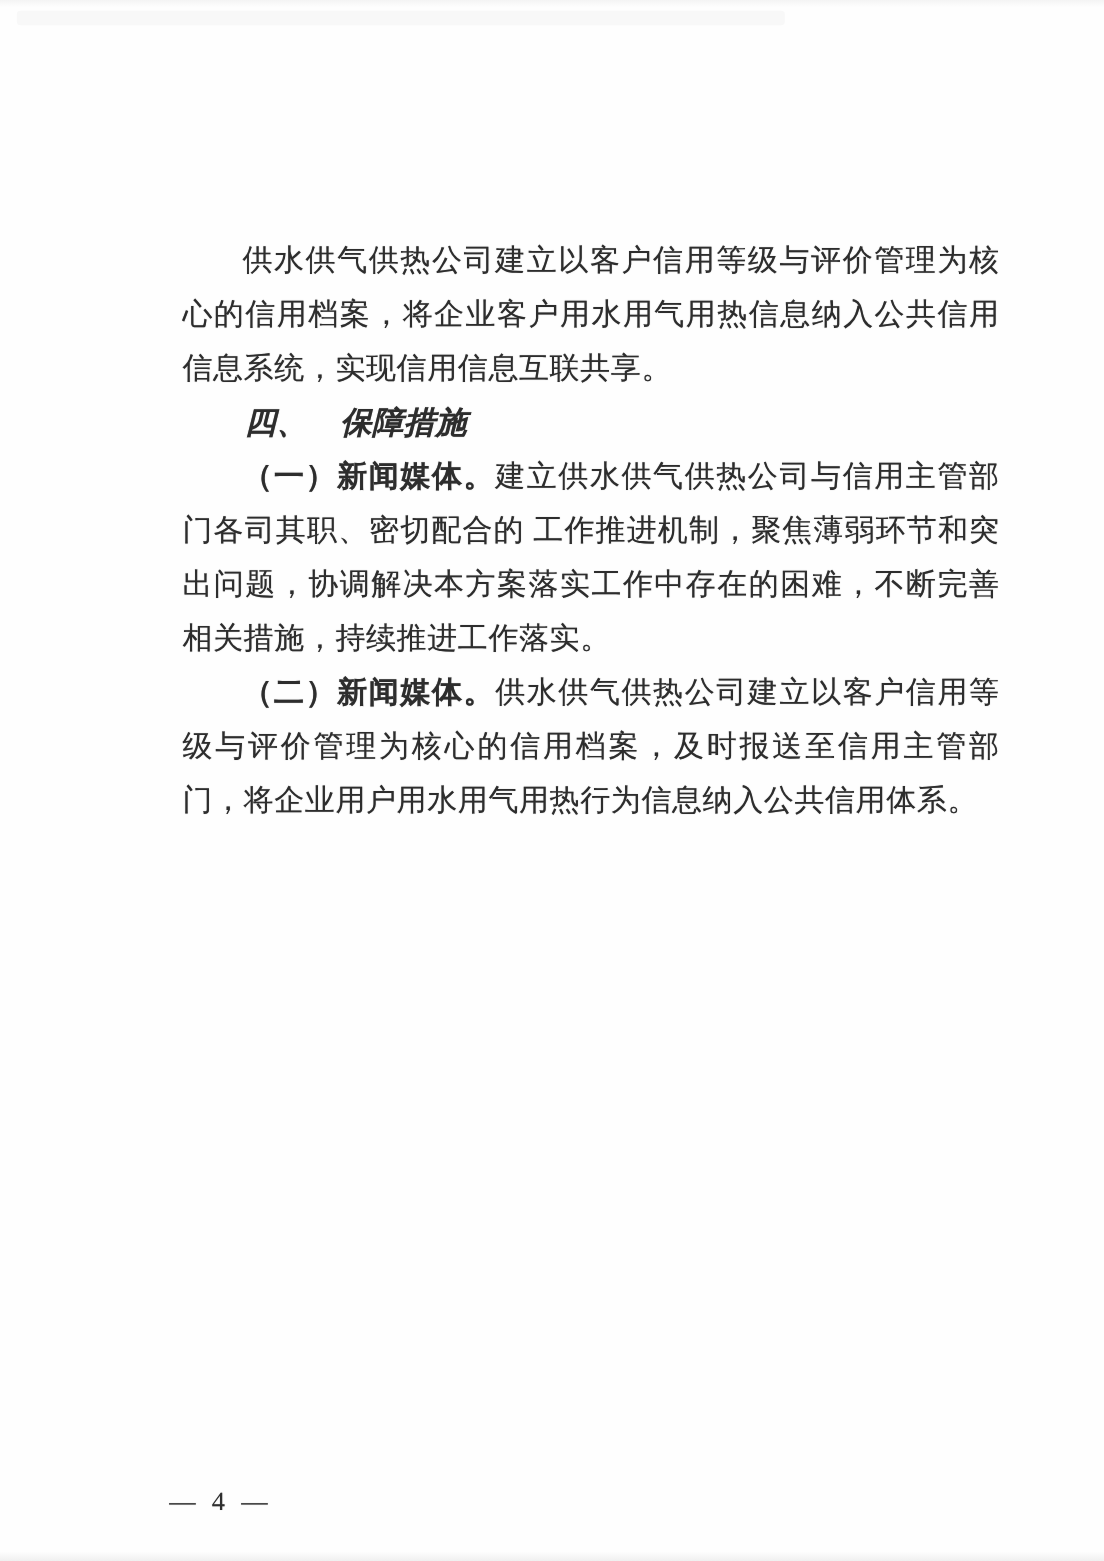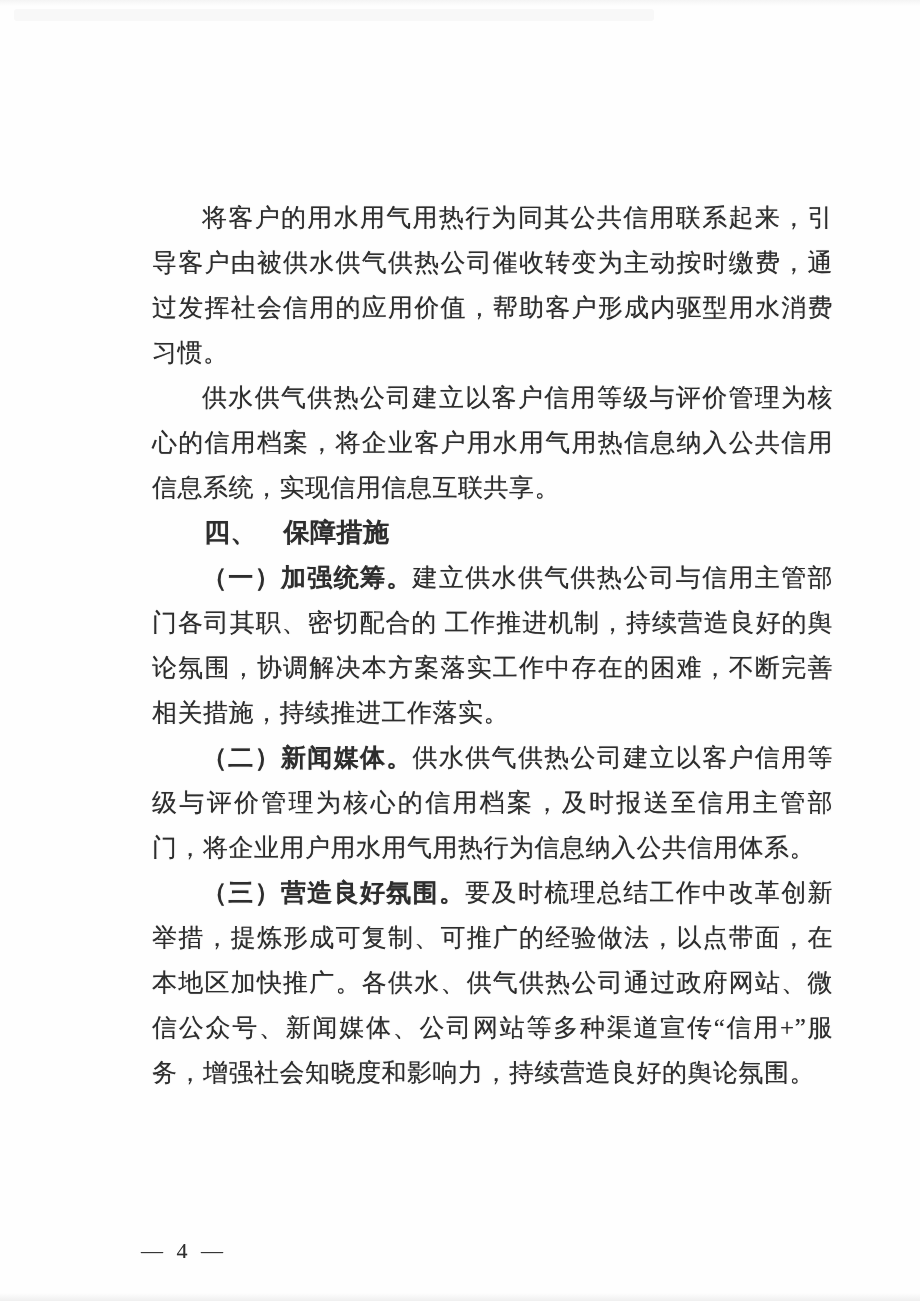--- a/index.html
+++ b/index.html
@@ -52,20 +52,21 @@
   .content p {
     margin: 0;
     text-indent: 2em;
   }
   .lead, .heading {
     font-weight: bold;
     font-family: "Liberation Sans", "DejaVu Sans", sans-serif;
   }
   .heading {
     font-size: 26px;
+    font-style: italic;
   }
   .page-number {
     position: absolute;
     left: 141px;
     top: 1236px;
     font-size: 22px;
     line-height: 30px;
     letter-spacing: 4px;
     color: #2f2f2f;
     text-shadow: 0 0 0.6px rgba(45,45,45,0.5);
@@ -74,31 +75,29 @@
 </head>
 <body>
 
 <div class="page">
 
   <div class="scan-edge-top"></div>
   <div class="scan-smudge-top"></div>
 
   <div class="content">
 
-    <p>将客户的用水用气用热行为同其公共信用联系起来，引导客户由被供水供气供热公司催收转变为主动按时缴费，通过发挥社会信用的应用价值，帮助客户形成内驱型用水消费习惯。</p>
 
     <p>供水供气供热公司建立以客户信用等级与评价管理为核心的信用档案，将企业客户用水用气用热信息纳入公共信用信息系统，实现信用信息互联共享。</p>
 
     <p class="heading">四、　保障措施</p>
 
-    <p><span class="lead">（一）加强统筹。</span><span>建立供水供气供热公司与信用主管部门各司其职、密切配合的 工作推进机制，持续营造良好的舆论氛围，协调解决本方案落实工作中存在的困难，不断完善相关措施，持续推进工作落实。</span></p>
+    <p><span class="lead">（一）新闻媒体。</span><span>建立供水供气供热公司与信用主管部门各司其职、密切配合的 工作推进机制，聚焦薄弱环节和突出问题，协调解决本方案落实工作中存在的困难，不断完善相关措施，持续推进工作落实。</span></p>
 
     <p><span class="lead">（二）新闻媒体。</span><span>供水供气供热公司建立以客户信用等级与评价管理为核心的信用档案，及时报送至信用主管部门，将企业用户用水用气用热行为信息纳入公共信用体系。</span></p>
 
-    <p><span class="lead">（三）营造良好氛围。</span><span>要及时梳理总结工作中改革创新举措，提炼形成可复制、可推广的经验做法，以点带面，在本地区加快推广。各供水、供气供热公司通过政府网站、微信公众号、新闻媒体、公司网站等多种渠道宣传“信用+”服务，增强社会知晓度和影响力，持续营造良好的舆论氛围。</span></p>
 
   </div>
 
   <div class="page-number">— 4 —</div>
 
   <div class="scan-edge-bottom"></div>
 
 </div>
 
 </body></html>

